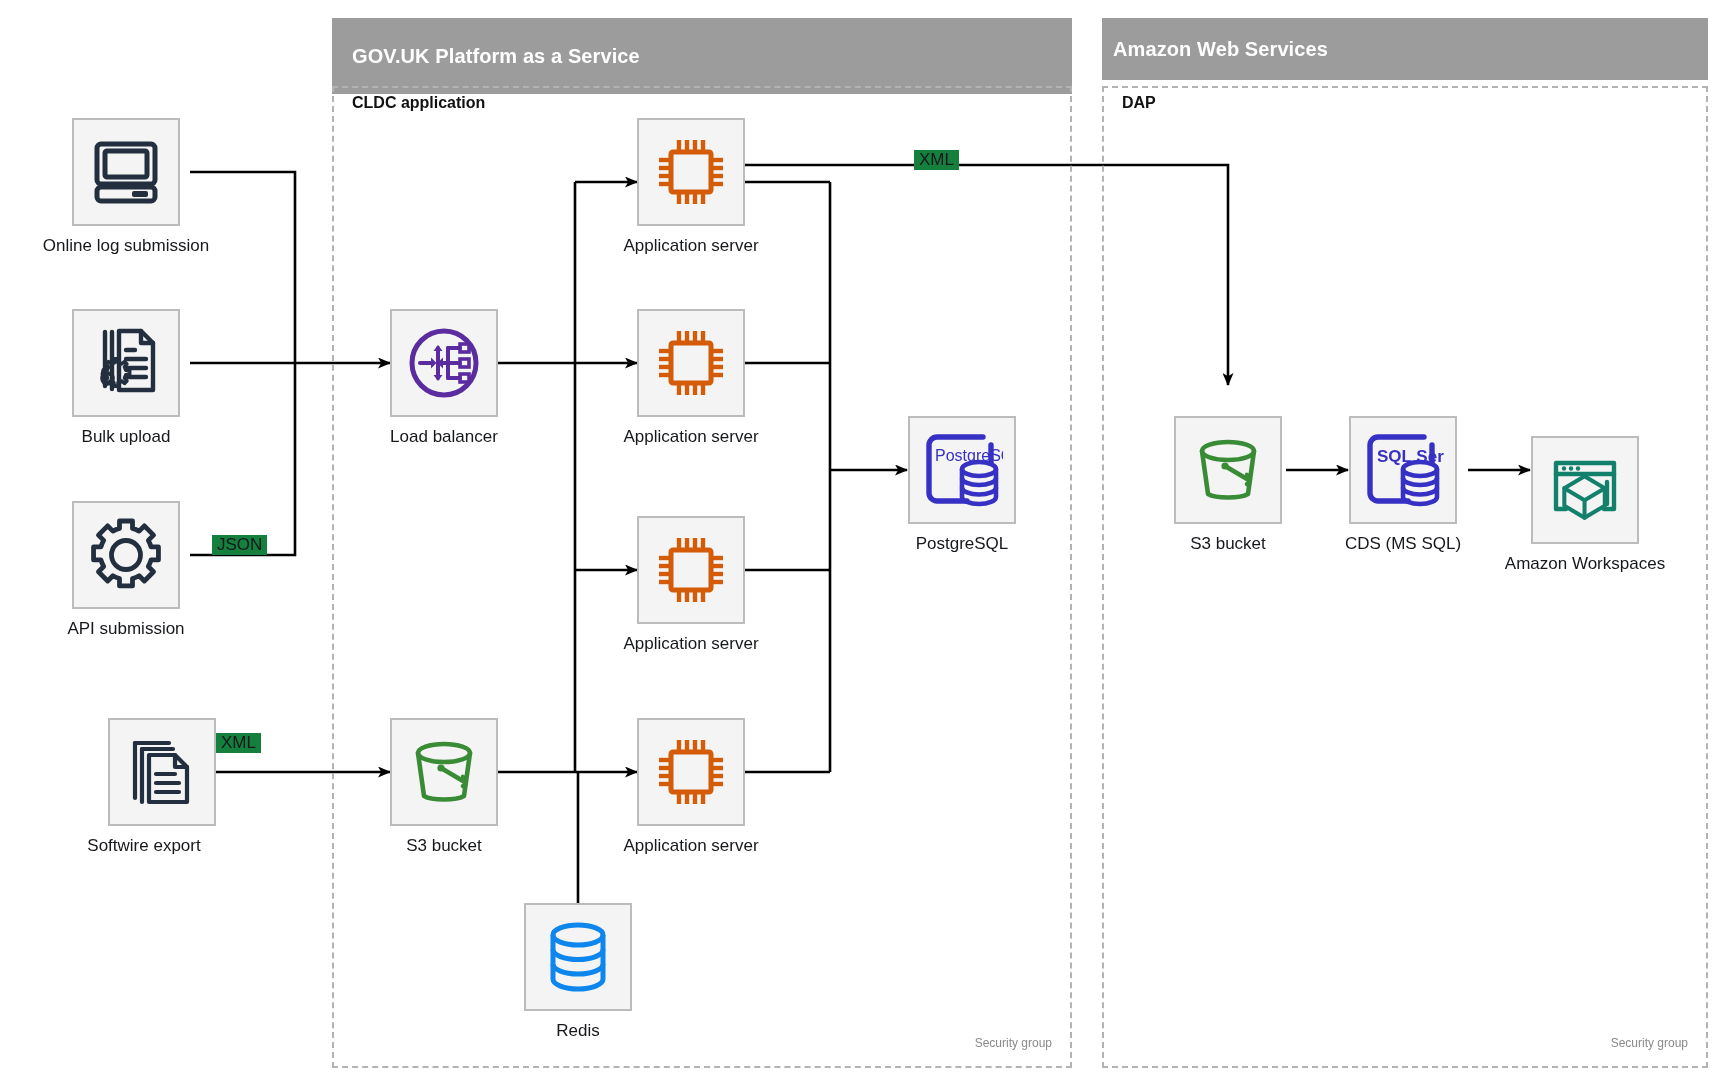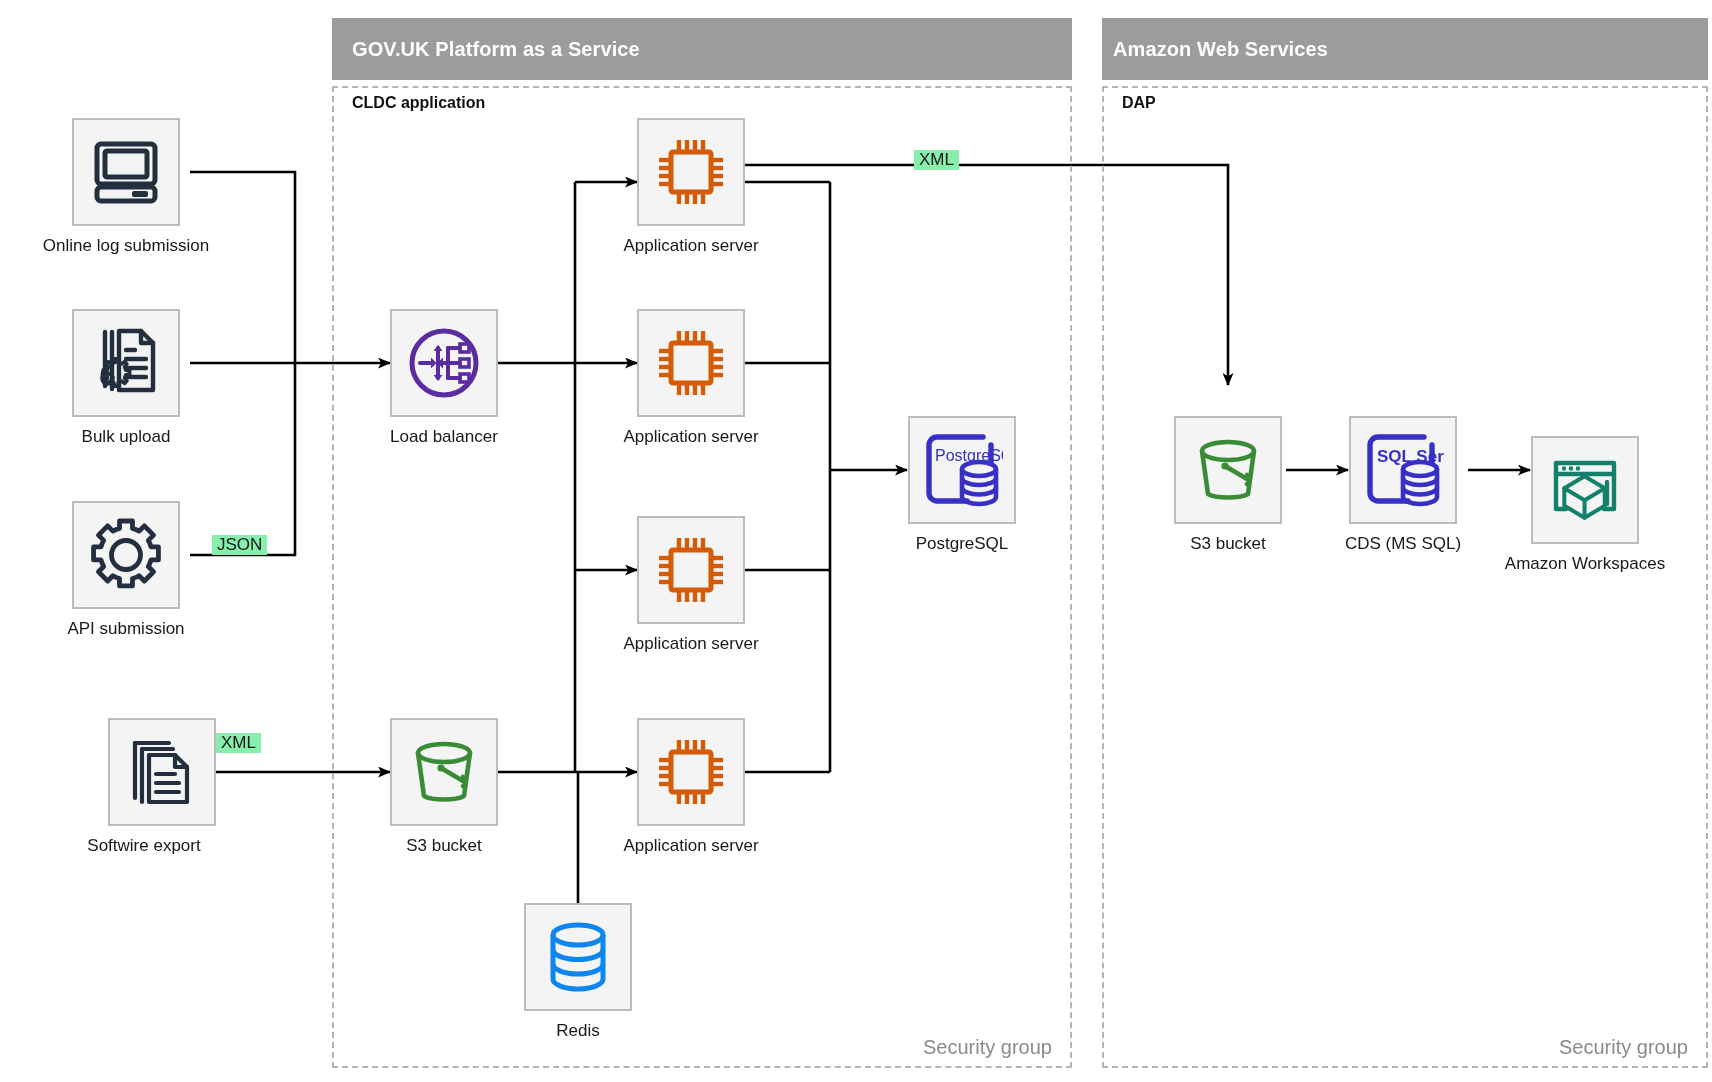--- a/index.html
+++ b/index.html
@@ -11,36 +11,36 @@
     font-weight:bold;font-size:20px;display:flex;align-items:center;
     padding-left:20px;box-sizing:border-box;letter-spacing:.1px;
   }
   .zone-box{
     position:absolute;border:2px dashed #b3b3b3;box-sizing:border-box;background:transparent;
   }
   .zone-sub-label{
     position:absolute;font-weight:bold;font-size:16px;color:#111111;
   }
   .sec-label{
-    position:absolute;font-size:20px;color:#8a8a8a;text-align:right;
+    position:absolute;font-size:12px;color:#8a8a8a;text-align:right;
   }
 
   .node{position:absolute;}
   .node .tile{
     width:108px;height:108px;background:#f4f4f4;border:2px solid #bcbcbc;
     box-sizing:border-box;display:flex;align-items:center;justify-content:center;
   }
   .node .caption{
     position:absolute;top:118px;left:50%;transform:translateX(-50%);
     white-space:nowrap;font-size:17px;color:#16181c;
   }
   .node svg{display:block;}
 
   .edge-label{
-    position:absolute;font-size:17px;color:#16181c;background:#86efac;
+    position:absolute;font-size:17px;color:#16181c;background:#15803d;
     padding:0 5px;white-space:nowrap;
   }
 </style>
 </head>
 <body>
 
 <svg id="canvas" viewBox="0 0 1712 1082" width="1712" height="1082" xmlns="http://www.w3.org/2000/svg">
   <defs>
     <marker id="arw" markerWidth="13" markerHeight="11" refX="12" refY="5.5" orient="auto" markerUnits="userSpaceOnUse">
       <path d="M0,0 L13,5.5 L0,11 L3.2,5.5 Z" fill="#000"></path>
@@ -75,21 +75,21 @@
 
     <path d="M468,772 L575,772"></path>
 
     <path d="M578,903 L578,772"></path>
 
     <path d="M1286,470 L1348,470" marker-end="url(#arw)"></path>
     <path d="M1468,470 L1530,470" marker-end="url(#arw)"></path>
   </g>
 </svg>
 
-<div class="zone-header" style="left:332px;top:18px;width:740px;height:62px;">
+<div class="zone-header" style="left:332px;top:18px;width:740px;height:76px;">
   <span>GOV.UK Platform as a Service</span>
 </div>
 <div class="zone-box" style="left:332px;top:86px;width:740px;height:982px;"></div>
 <div class="zone-sub-label" style="left:352px;top:94px;">CLDC application</div>
 <div class="sec-label" style="left:862px;top:1036px;width:190px;">Security group</div>
 
 <div class="zone-header" style="left:1102px;top:18px;width:606px;height:62px;padding-left:11px;">
   <span>Amazon Web Services</span>
 </div>
 <div class="zone-box" style="left:1102px;top:86px;width:606px;height:982px;"></div>

